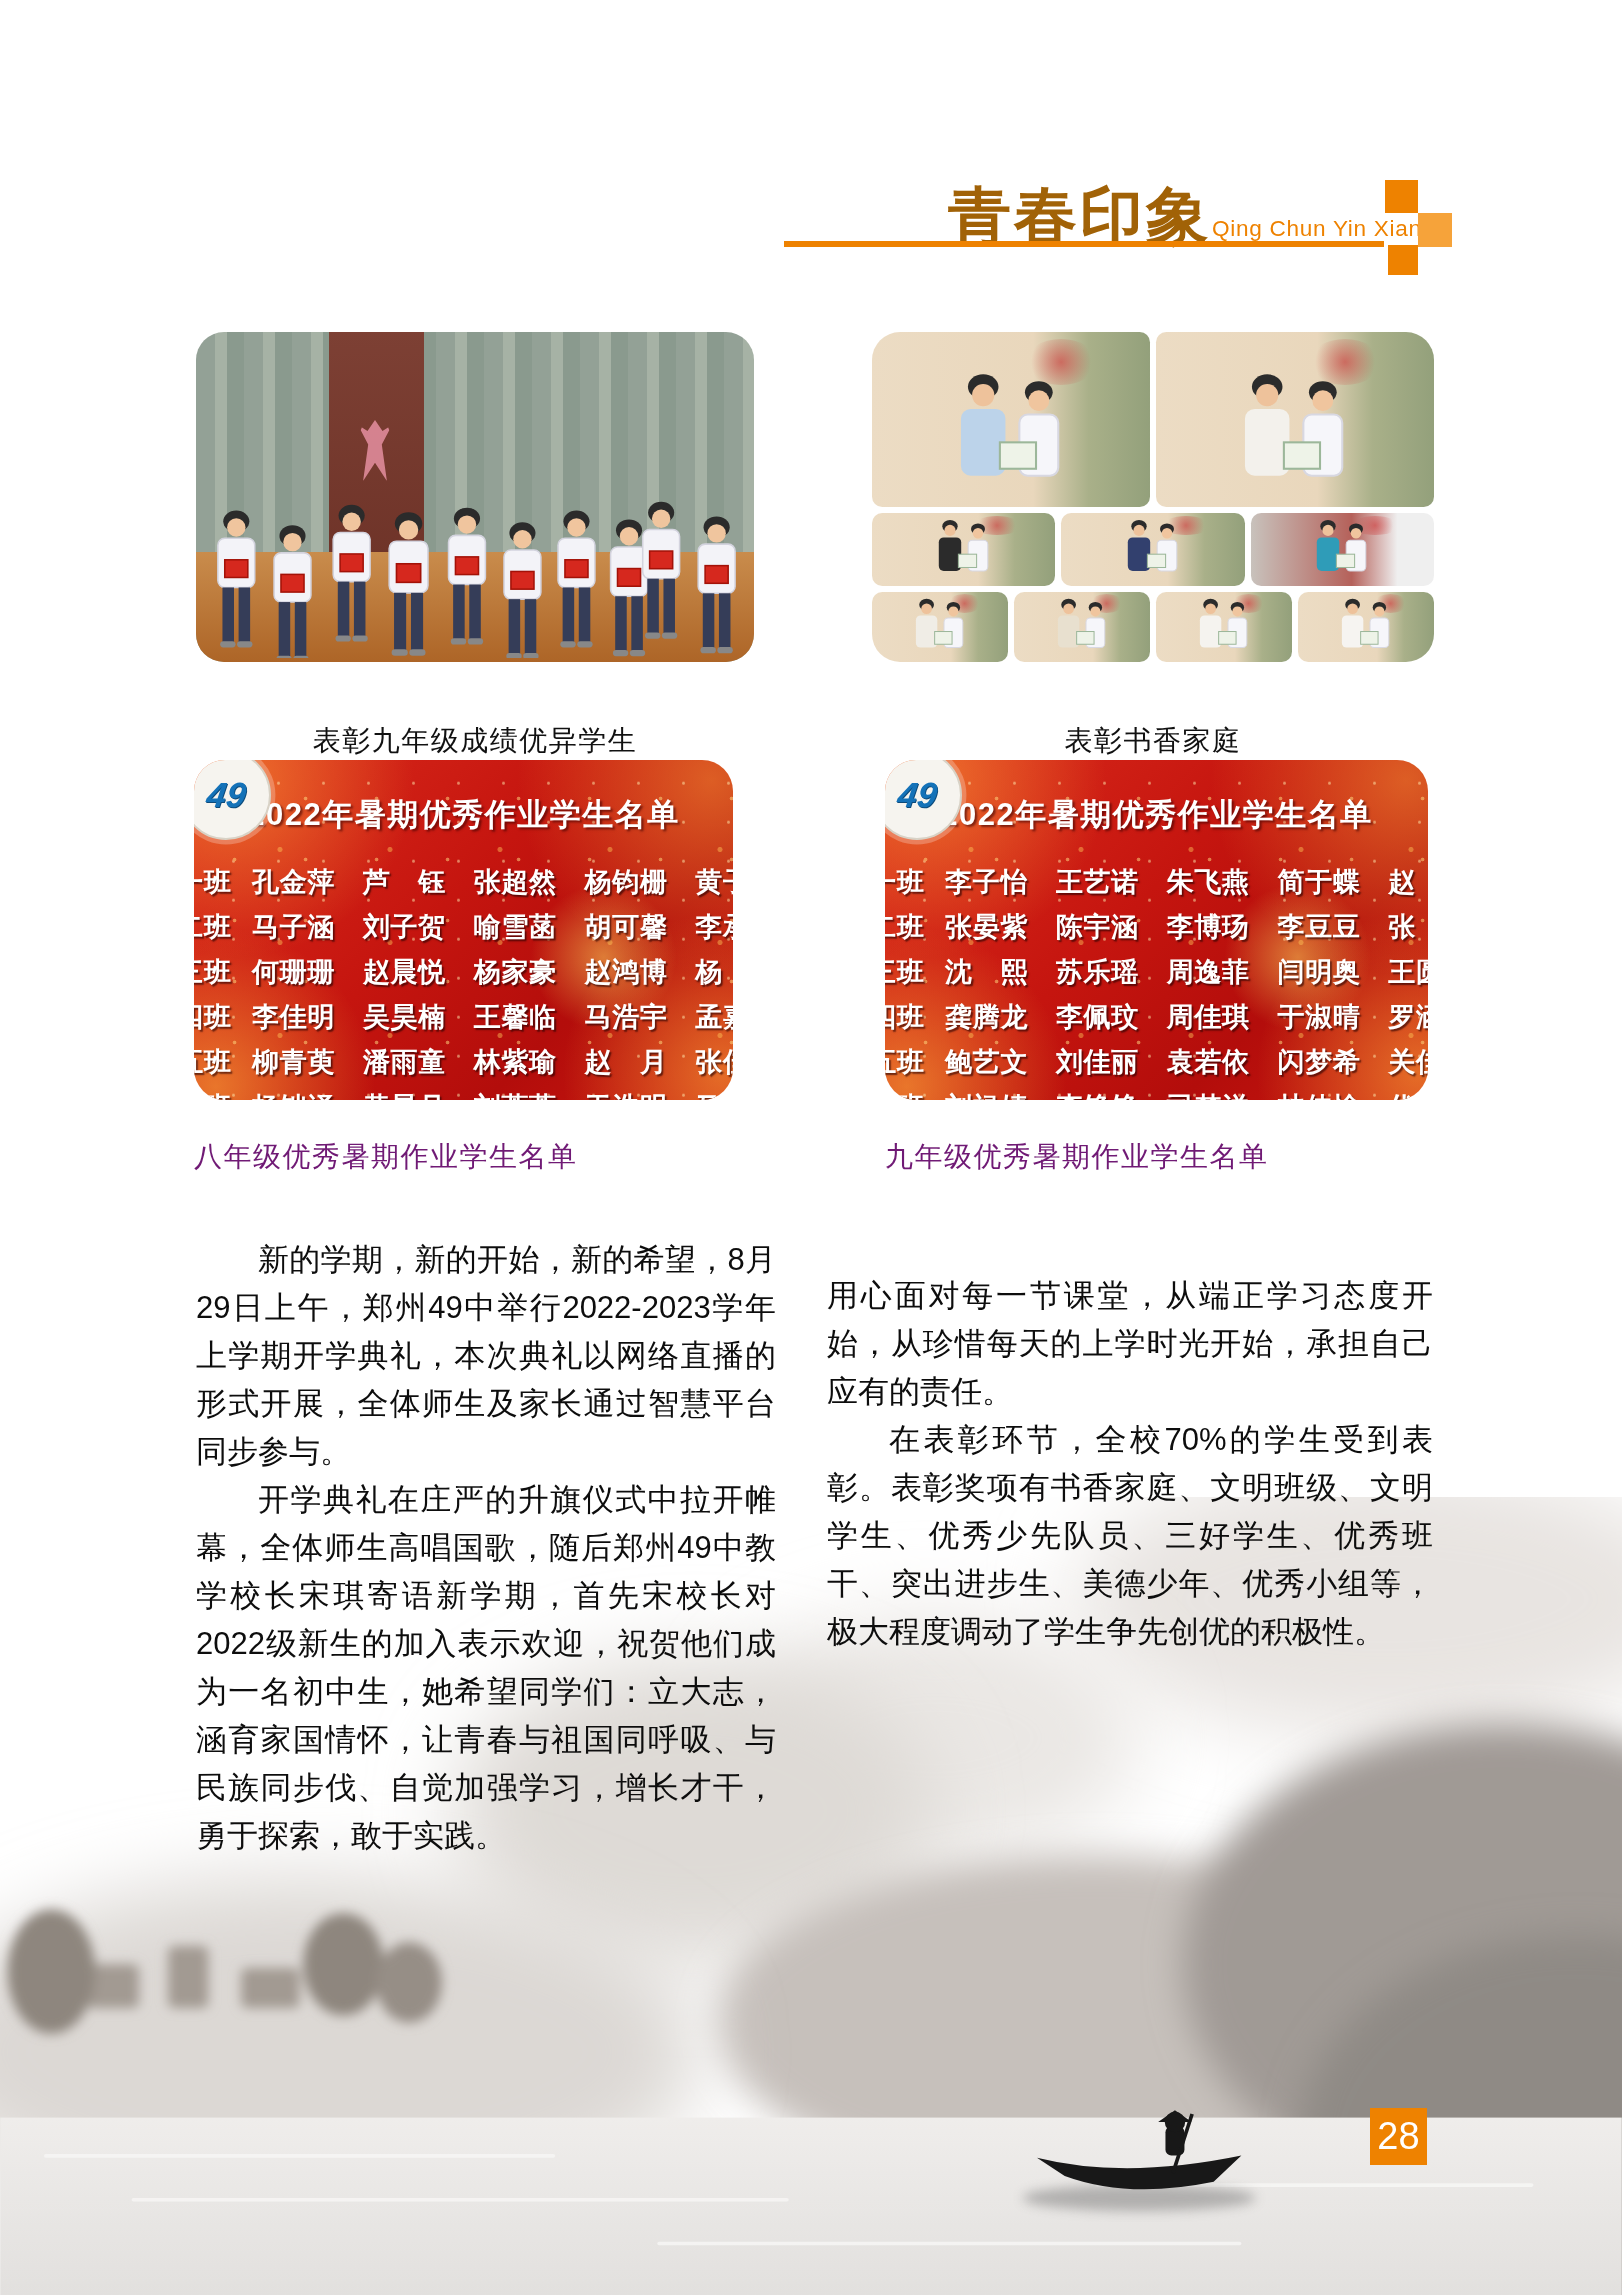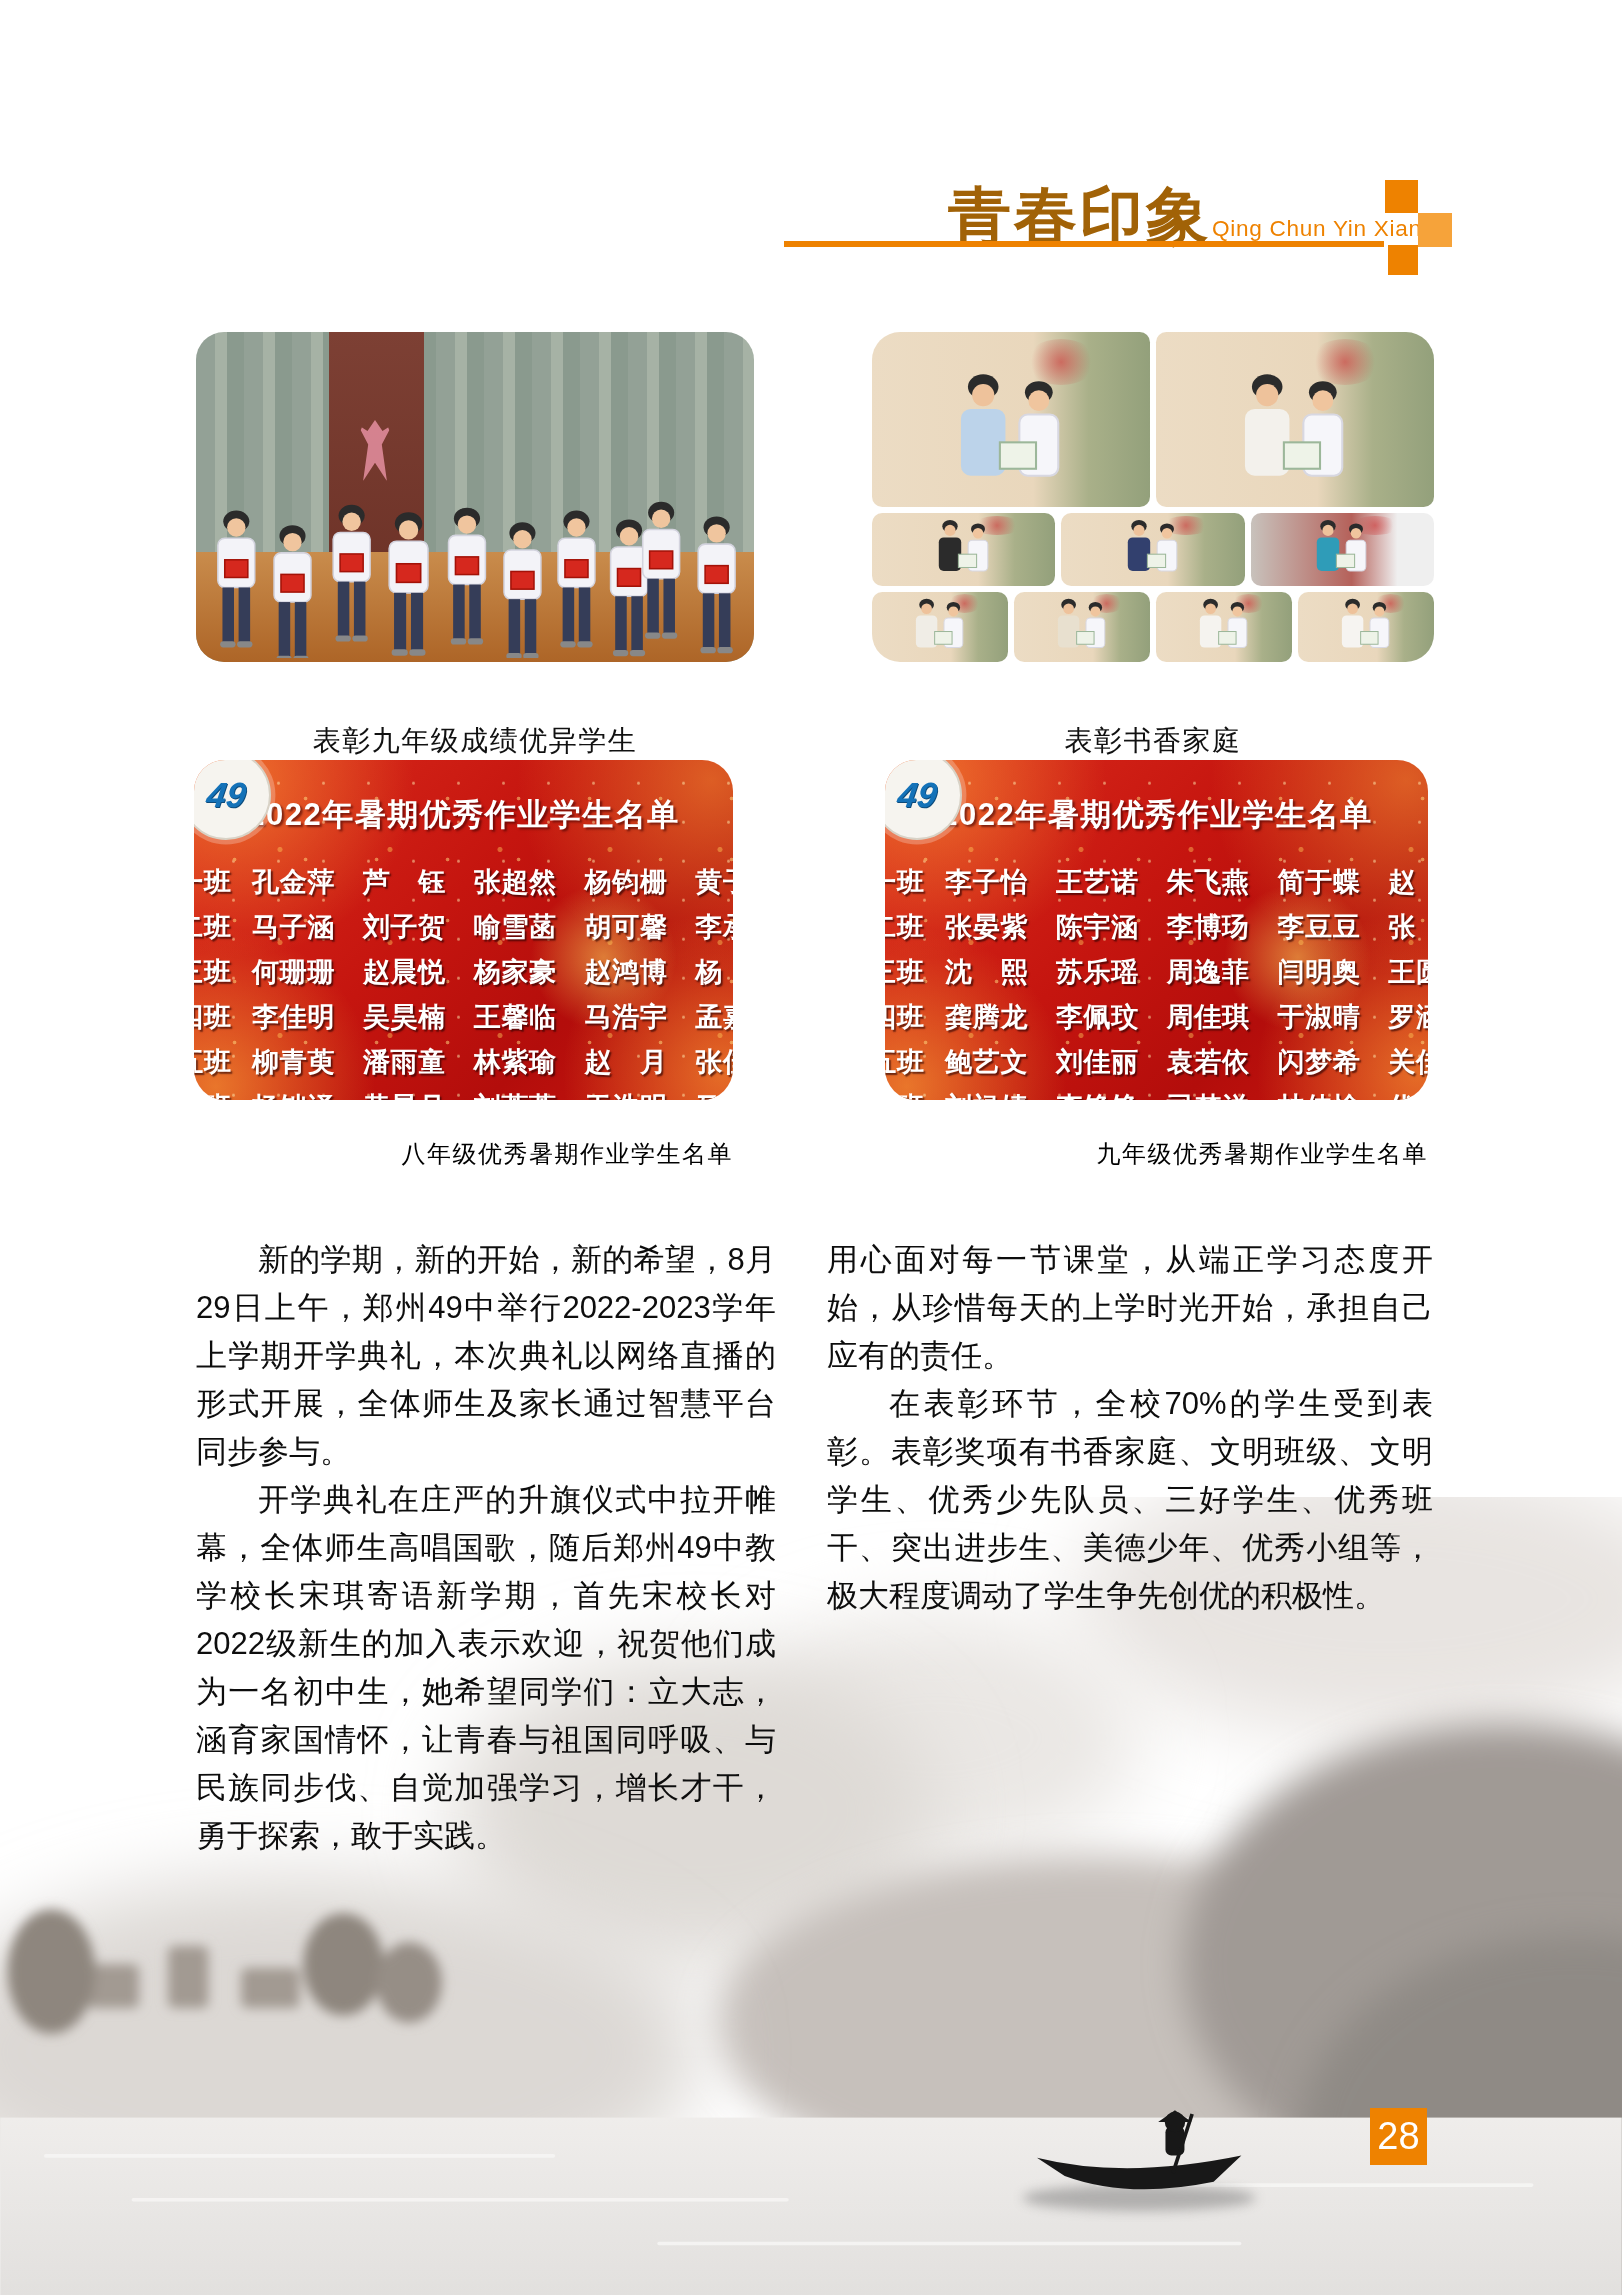--- a/index.html
+++ b/index.html
@@ -67,29 +67,29 @@
     color:#ffffff;letter-spacing:1.5px;text-shadow:2.2px 2.2px 2.2px rgba(60,0,0,.6);}
   .banner-rows{position:relative;z-index:2;margin-top:23.4px;}
   .banner-row{height:45px;display:flex;justify-content:center;align-items:center;font-size:27px;font-weight:bold;
     color:#ffffff;letter-spacing:0.7px;text-shadow:1.8px 1.8px 1.5px rgba(40,0,0,.65);white-space:nowrap;}
   .banner-row .lbl{margin-right:20.4px;}
   .logo{position:absolute;left:-13px;top:-10.2px;width:86px;height:86px;border-radius:50%;z-index:3;
     background:#f6f4ef;border:2.2px solid #d8d2c6;box-shadow:0 0 0 4.4px rgba(255,255,255,.25);
     display:flex;align-items:center;justify-content:center;}
   .logo span{font-size:35px;font-weight:bold;font-style:italic;color:#1472b8;
     text-shadow:0.7px 0.7px 0 #0c4a7a;transform:skewX(-8deg);}
-  .banner-caption{position:absolute;font-size:24px;color:#000000;text-align:right;letter-spacing:1.5px;}
+  .banner-caption{position:absolute;font-size:28px;color:#701a75;text-align:left;letter-spacing:1.5px;}
   .bcapL{left:194px;top:1138px;width:539px;}
   .bcapR{left:885px;top:1138px;width:543px;}
 
   
   .article-col{position:absolute;top:1236px;font-family:Liberation Sans, sans-serif;
     font-size:31px;line-height:48px;color:#0d0d0d;text-align:justify;z-index:2;}
   .colL{left:196px;width:580px;}
-  .colR{left:827px;width:606px;}
+  .colR{left:827px;width:606px;margin-top:36px;}
   .article-col p{margin:0;text-indent:2em;}
   .article-col p.cont{text-indent:0;}
 
   
   .landscape{position:absolute;left:0;top:1497px;width:1622px;height:798px;z-index:0;pointer-events:none;}
 
   
   .pageno{position:absolute;left:1370px;top:2108px;width:57px;height:57px;background:#ee8200;
     color:#ffffff;font-size:38px;display:flex;align-items:center;justify-content:center;z-index:3;}
 </style>

